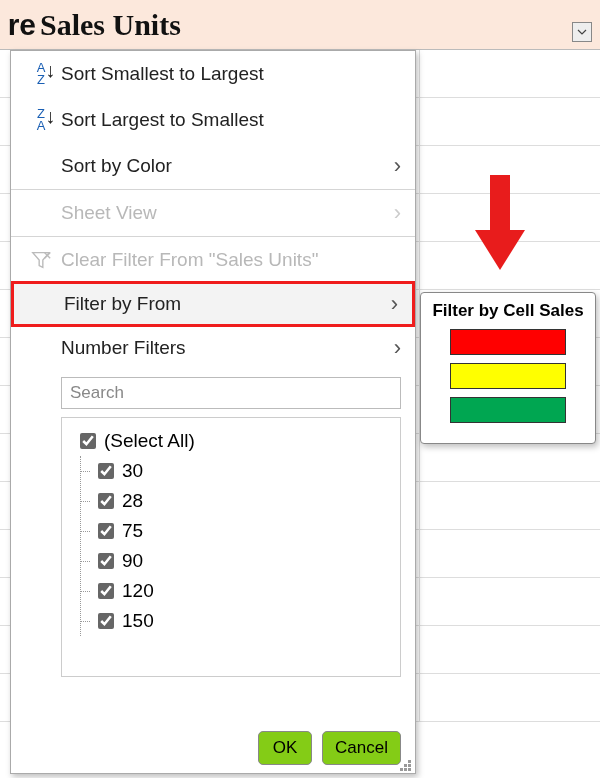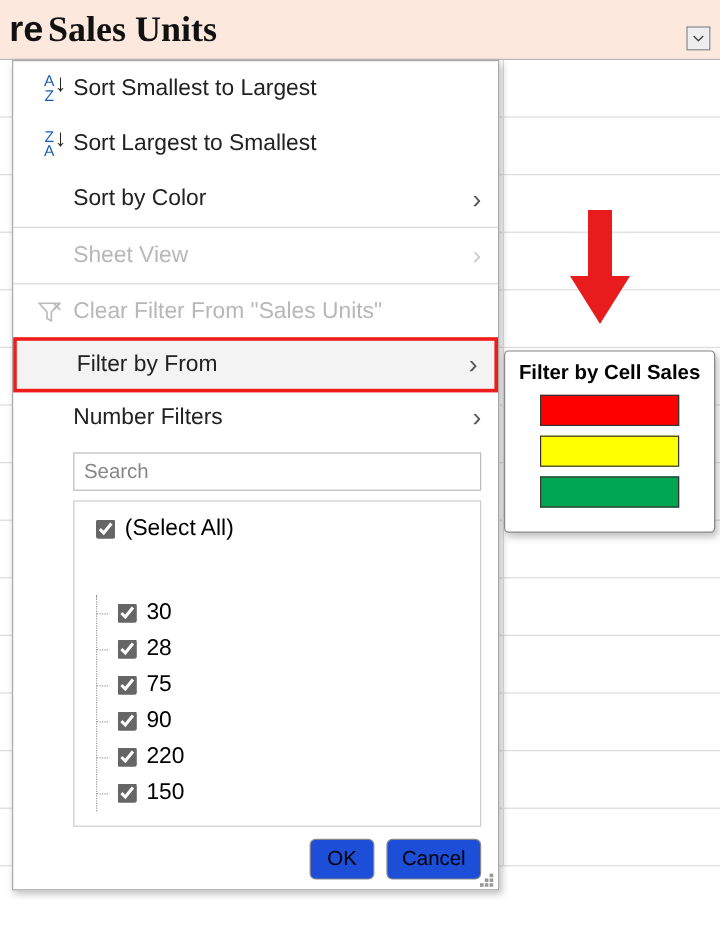--- a/index.html
+++ b/index.html
@@ -150,27 +150,28 @@
     display:flex;
     justify-content:flex-end;
     gap:10px;
     padding:4px 14px 2px 0;
   }
   .btn {
     min-width:54px;
     height:34px;
     border:1px solid #888;
     border-radius:5px;
-    background:#1d4ed8;
+    background:#84cc16;
     font-size:17px;
     display:flex;
     align-items:center;
     justify-content:center;
     cursor:pointer;
     padding:0 12px;
+    margin-top:44px;
   }
   .resize-grip {
     position:absolute;
     right:4px;
     bottom:2px;
     width:12px; height:12px;
   }
   .resize-grip span{
     position:absolute;
     width:3px;height:3px;background:#999;
@@ -378,21 +379,21 @@
 
   <div class="search-box">
     <span>Search</span>
   </div>
 
   <div class="tree">
     <div class="tree-item root">
       <input type="checkbox" checked="" style="">
       <span>(Select All)</span>
     </div>
-    <div style="position:relative;margin-top:40px;">
+    <div style="position:relative;">
       <div class="tree-connector"></div>
       <div id="tree-items">
           <div class="tree-item">
             <div class="dash"></div>
             <input type="checkbox" checked="" style="">
             <span>30</span>
           </div>
           <div class="tree-item">
             <div class="dash"></div>
             <input type="checkbox" checked="" style="">
@@ -404,21 +405,21 @@
             <span>75</span>
           </div>
           <div class="tree-item">
             <div class="dash"></div>
             <input type="checkbox" checked="" style="">
             <span>90</span>
           </div>
           <div class="tree-item">
             <div class="dash"></div>
             <input type="checkbox" checked="" style="">
-            <span>220</span>
+            <span>120</span>
           </div>
           <div class="tree-item">
             <div class="dash"></div>
             <input type="checkbox" checked="" style="">
             <span>150</span>
           </div>
         </div>
     </div>
   </div>
 

